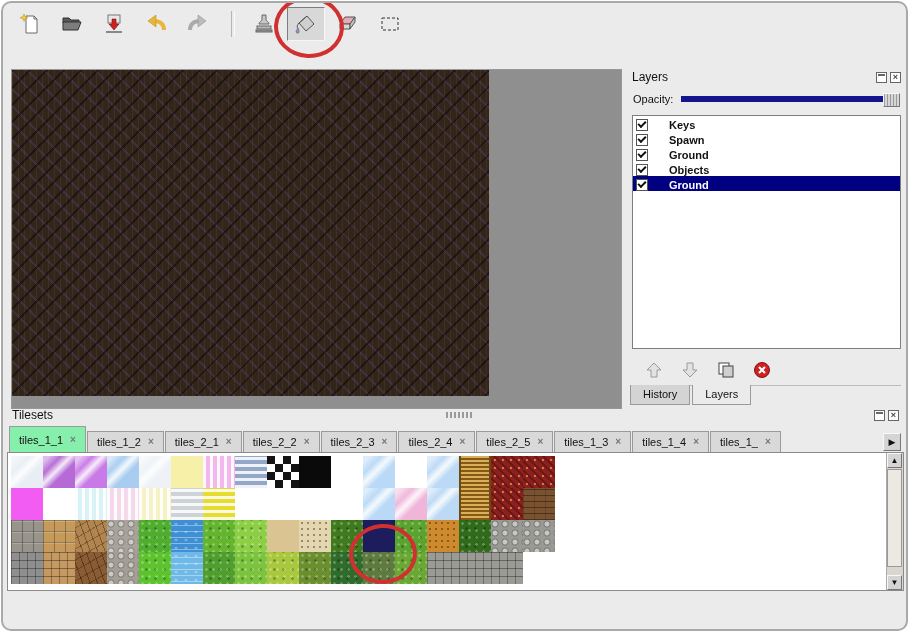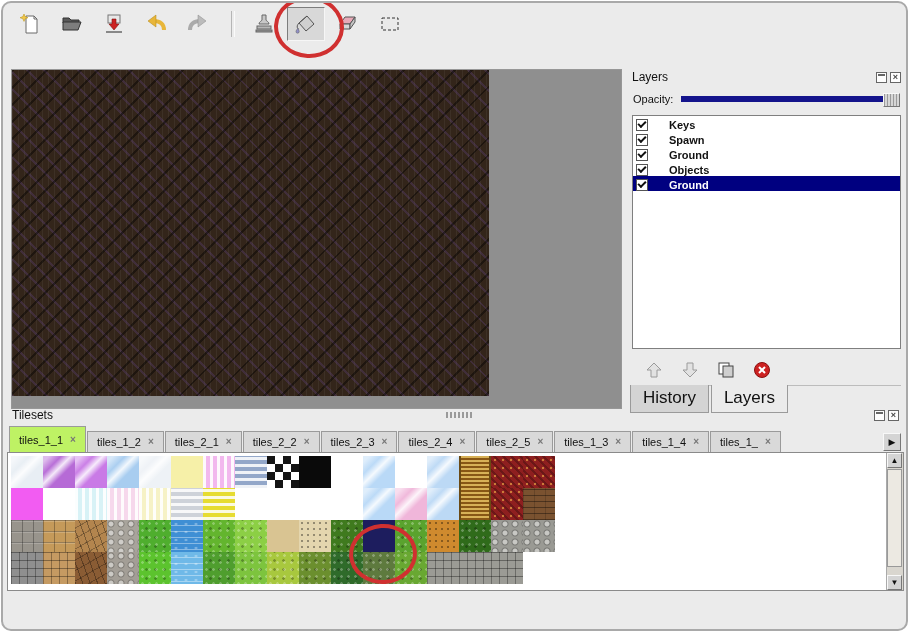--- a/index.html
+++ b/index.html
@@ -61,30 +61,30 @@
   .checkbox.checked::after { content:""; position:absolute; left:1px; top:1px; width:6px; height:3px;
     border-left:2px solid #111; border-bottom:2px solid #111; transform:rotate(-45deg); }
 
   .layer-actions { position:absolute; left:5px; right:5px; top:286px; height:30px;
     display:flex; align-items:center; gap:12px; padding-left:10px; border-bottom:1px solid #bcbcbc; }
   .action-btn { width:24px; height:22px; background:none; border:none; padding:0;
     display:flex; align-items:center; justify-content:center; }
 
   .layer-panel-tabs { position:absolute; left:3px; top:316px; display:flex; }
   .ltab { padding:3px 12px 4px; background:#d4d4d4; border:1px solid #9a9a9a; border-top:none;
-    margin-right:2px; font-size:17px; }
+    margin-right:2px; font-size:11px; }
   .ltab.active { background:#ebebeb; }
 
   
   .tilesets-panel { position:absolute; left:4px; top:404px; width:897px; height:184px; font-size:11px; }
   .ts-tabstrip { position:absolute; left:2px; top:18px; right:24px; height:27px;
     display:flex; align-items:flex-end; overflow:hidden; }
   .ts-tab { flex:none; height:20px; display:flex; align-items:center; gap:7px; padding:0 9px;
     background:#d9d9d9; border:1px solid #9a9a9a; border-bottom:none; margin-right:1px; }
-  .ts-tab.active { height:25px; background:#bef264; }
+  .ts-tab.active { height:25px; background:#86efac; }
   .tab-close { color:#777; font-weight:bold; font-size:10px; line-height:10px; }
   .tab-scroll-right { position:absolute; right:3px; top:26px; width:18px; height:18px;
     background:#d4d4d4; border:1px solid; border-color:#f8f8f8 #777 #777 #f8f8f8;
     font-size:9px; color:#111; display:flex; align-items:center; justify-content:center; padding:0; }
 
   .ts-content { position:absolute; left:0; right:0; top:45px; bottom:0;
     background:#fff; border:1px solid #8a8a8a; box-sizing:border-box; overflow:hidden; }
   .tile-grid { position:absolute; left:3px; top:3px; }
   .tile-row { display:flex; height:32px; }
   .tile { width:32px; height:32px; flex:none; box-sizing:border-box; }

